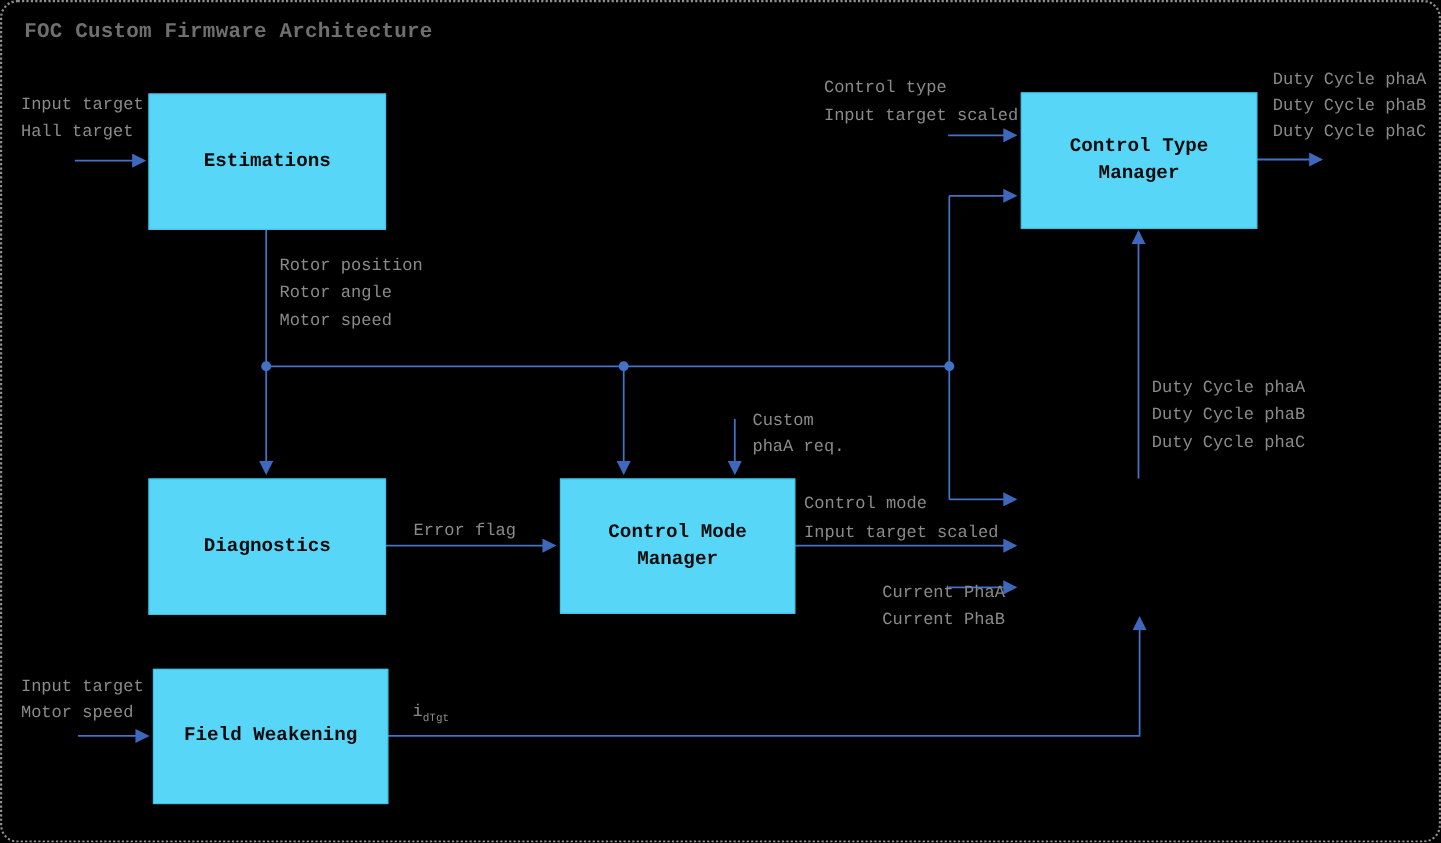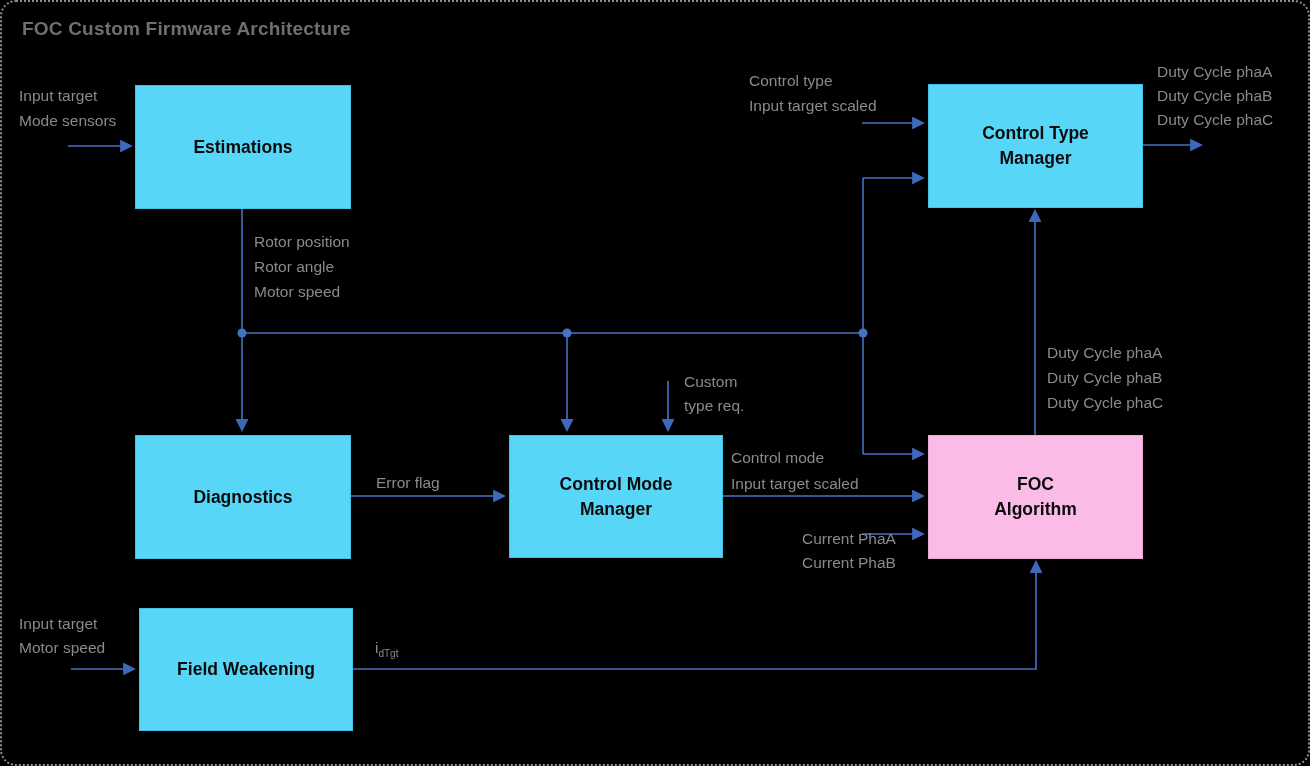--- a/index.html
+++ b/index.html
@@ -4,21 +4,21 @@
 <style>
   html,body{margin:0;padding:0;background:#000;}
   .canvas{
     position:relative;
     width:1310px;height:766px;
     background:#000000;
     border:2px dotted #8f8f8f;
     border-radius:16px;
     box-sizing:border-box;
     overflow:hidden;
-    font-family:Liberation Sans, sans-serif;
+    font-family:Liberation Mono, monospace;
   }
   .wires{position:absolute;left:0;top:0;width:1310px;height:766px;}
   .title{
     position:absolute;left:20px;top:16px;
     font-size:19px;font-weight:bold;color:#6f6f6f;letter-spacing:.2px;
   }
   .block{
     position:absolute;
     display:flex;flex-direction:column;align-items:center;justify-content:center;
     font-weight:bold;font-size:17.5px;line-height:25px;color:#0b0b0b;
@@ -86,28 +86,24 @@
 
   <div class="block cyan" style="left:137px;top:606px;width:212px;height:121px">
     <div>Field Weakening</div>
   </div>
 
   <div class="block cyan" style="left:926px;top:82px;width:213px;height:122px">
     <div>Control Type</div>
     <div>Manager</div>
   </div>
 
-  <div class="block pink" style="left:926px;top:433px;width:213px;height:122px">
-    <div>FOC</div>
-    <div>Algorithm</div>
-  </div>
 
   <div class="sig" style="left:17px;top:81px">
     <div>Input target</div>
-    <div>Mode sensors</div>
+    <div>Hall target</div>
   </div>
 
   <div class="sig" style="left:252px;top:227px">
     <div>Rotor position</div>
     <div>Rotor angle</div>
     <div>Motor speed</div>
   </div>
 
   <div class="sig" style="left:747px;top:66px">
     <div>Control type</div>
@@ -121,21 +117,21 @@
   </div>
 
   <div class="sig" style="left:1045px;top:338px">
     <div>Duty Cycle phaA</div>
     <div>Duty Cycle phaB</div>
     <div>Duty Cycle phaC</div>
   </div>
 
   <div class="sig lh24" style="left:682px;top:368px">
     <div>Custom</div>
-    <div>type req.</div>
+    <div>phaA req.</div>
   </div>
 
   <div class="sig" style="left:374px;top:468px">
     <div>Error flag</div>
   </div>
 
   <div class="sig" style="left:729px;top:443px;line-height:26px">
     <div>Control mode</div>
     <div>Input target scaled</div>
   </div>

